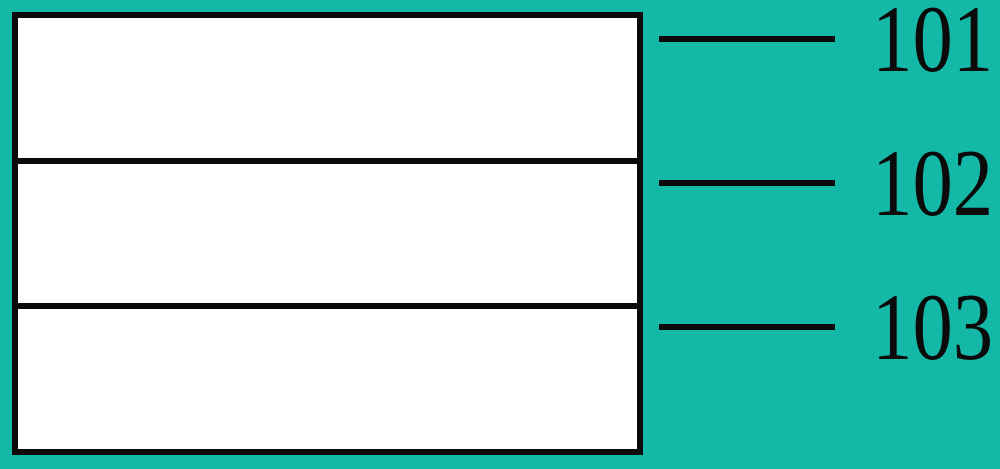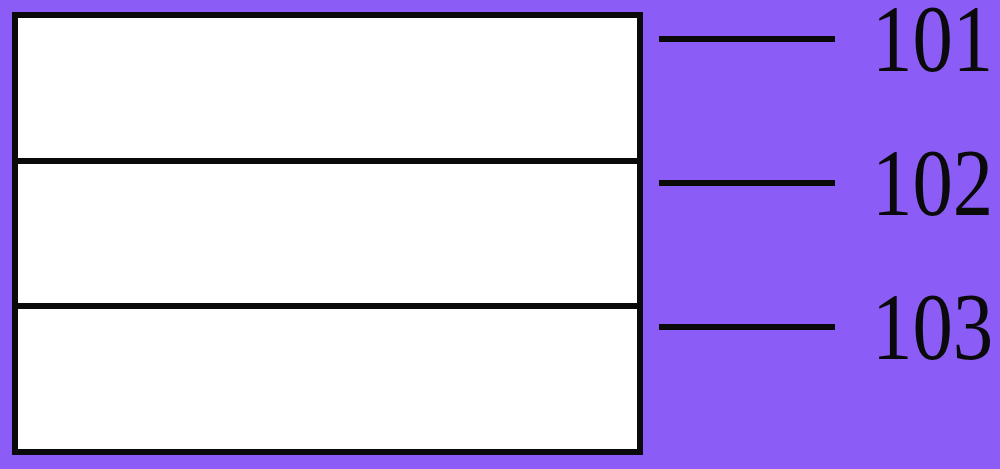--- a/index.html
+++ b/index.html
@@ -4,21 +4,21 @@
 <style>
   html, body {
     margin: 0;
     padding: 0;
     background: #ffffff;
   }
   .canvas {
     position: relative;
     width: 1000px;
     height: 469px;
-    background: #8b5cf6;
+    background: #14b8a6;
     overflow: hidden;
     font-family: "Liberation Serif", "DejaVu Serif", serif;
     text-align: right;
   }
   
   .stack {
     position: absolute;
     left: 12px;
     top: 12px;
     width: 631px;

